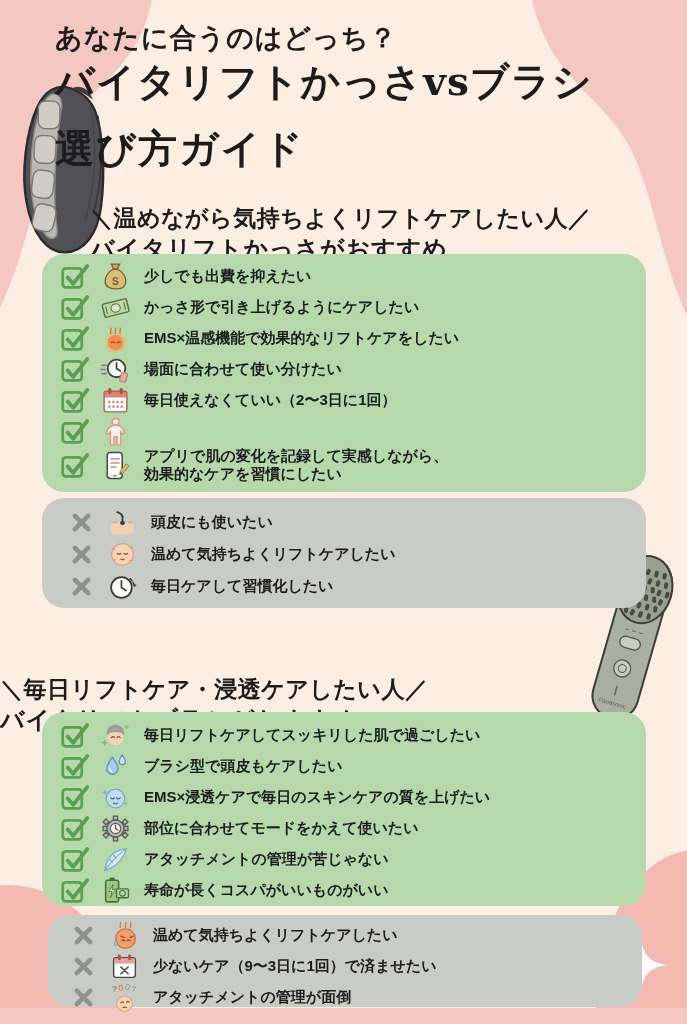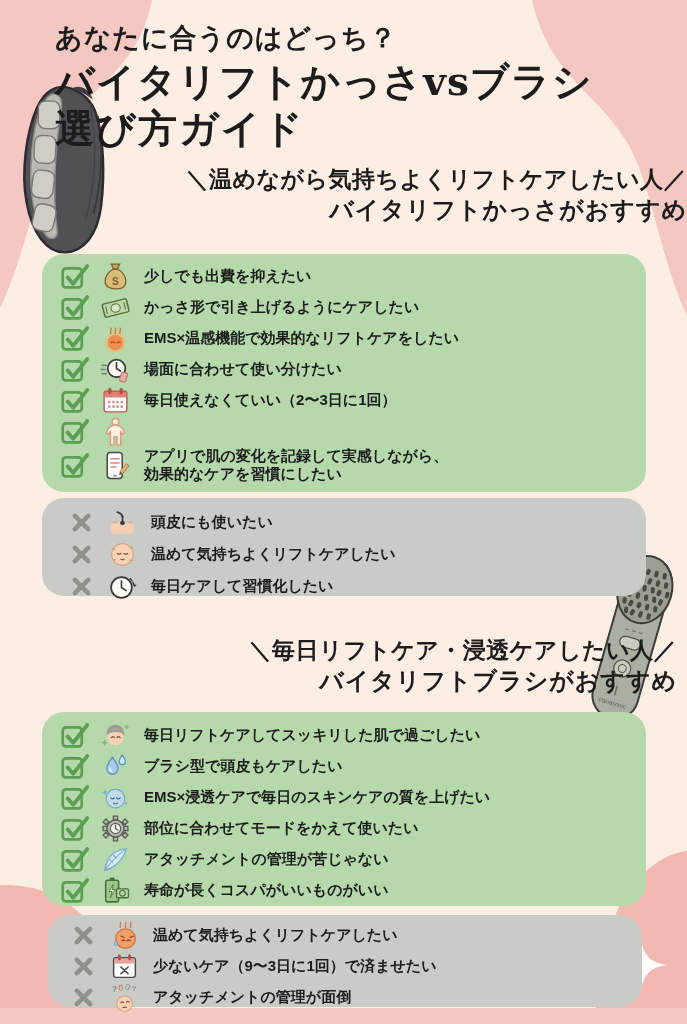--- a/index.html
+++ b/index.html
@@ -13,33 +13,33 @@
 
   .device{position:absolute;}
   .device-kassa{left:4px;top:82px;width:116px;height:180px;}
   .device-brush{left:576px;top:545px;width:112px;height:186px;}
   .sparkle{position:absolute;left:612px;top:936px;width:58px;height:58px;}
 
   .title-wrap{position:absolute;top:22px;left:55px;right:0;
               font-family:"DejaVu Serif","Liberation Serif",serif;font-weight:700;line-height:1.2;}
   .t1{font-size:27px;letter-spacing:1px;}
   .t2{font-size:39px;letter-spacing:1px;margin-top:4px;}
-  .t3{font-size:39px;letter-spacing:2px;margin-top:0;}
-
-  .sec-header{position:absolute;text-align:right;font-weight:700;line-height:1.2;}
+  .t3{font-size:39px;letter-spacing:2px;margin-top:20px;}
+
+  .sec-header{position:absolute;text-align:left;font-weight:700;line-height:1.2;margin-top:39px;}
   .sec1{top:166px;left:90px;right:0;}
   .sec2{top:637px;left:0;right:10px;}
   .tagline{font-size:23px;letter-spacing:0.5px;}
   .heading{font-size:24px;letter-spacing:1px;margin-top:2px;}
 
   .box{position:absolute;left:42px;width:604px;border-radius:22px;box-sizing:border-box;}
   .box.green{background:var(--green-box,#b5d9ab);}
   .box.gray{background:var(--gray-box,#c8cbc6);}
   #kassa-pros{top:254px;height:238px;padding:7px 14px 0 18px;}
-  #kassa-cons{top:498px;height:98px;padding:8px 14px 0 24px;}
+  #kassa-cons{top:498px;height:110px;padding:8px 14px 0 24px;}
   #brush-pros{top:712px;height:194px;padding:8px 14px 0 18px;}
   #brush-cons{top:915px;height:92px;left:48px;width:594px;padding:5px 20px 0 20px;}
 
   .row{display:flex;align-items:center;min-height:30px;}
   #kassa-pros .row{min-height:30px;}
   #kassa-cons .row{min-height:32px;}
   #brush-pros .row{min-height:30px;text-align:center;}
   #brush-cons .row{min-height:29px;}
   .mark{width:29px;height:29px;flex:0 0 29px;margin-right:11px;}
   .box.gray .mark{width:25px;height:25px;flex:0 0 25px;margin-left:3px;margin-right:13px;}

